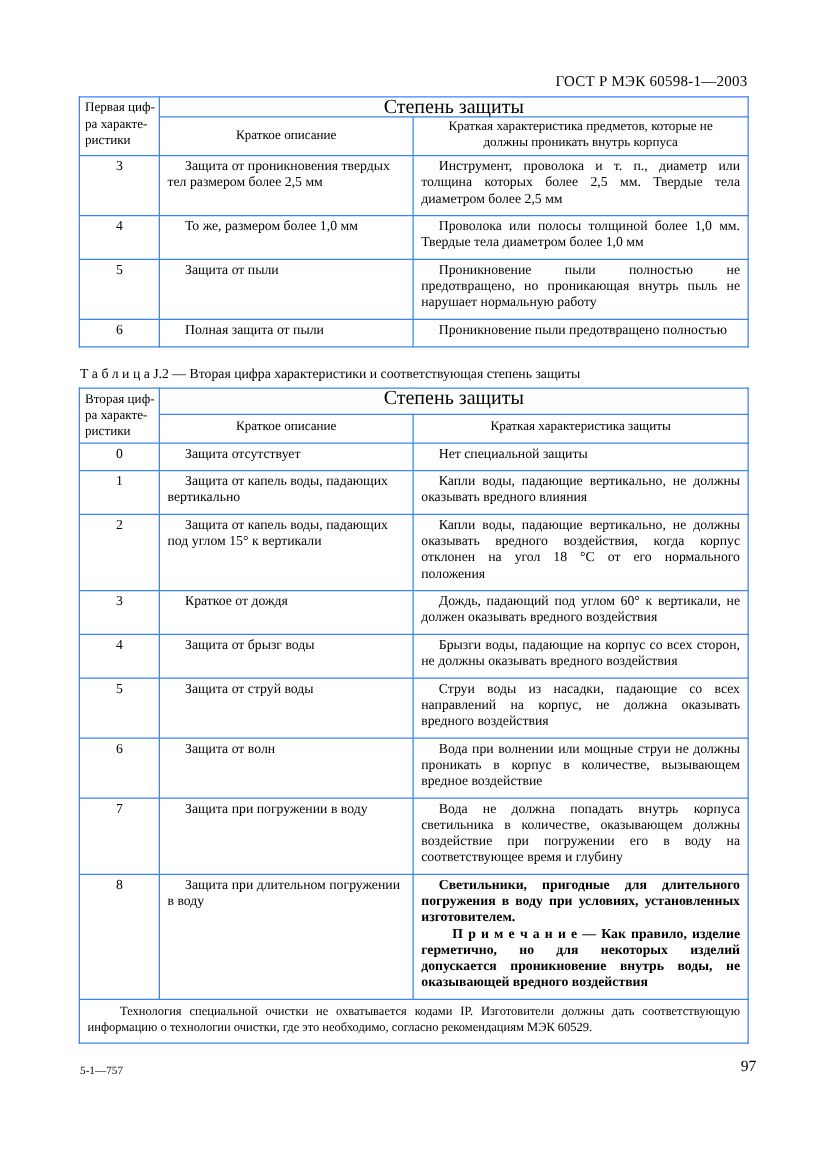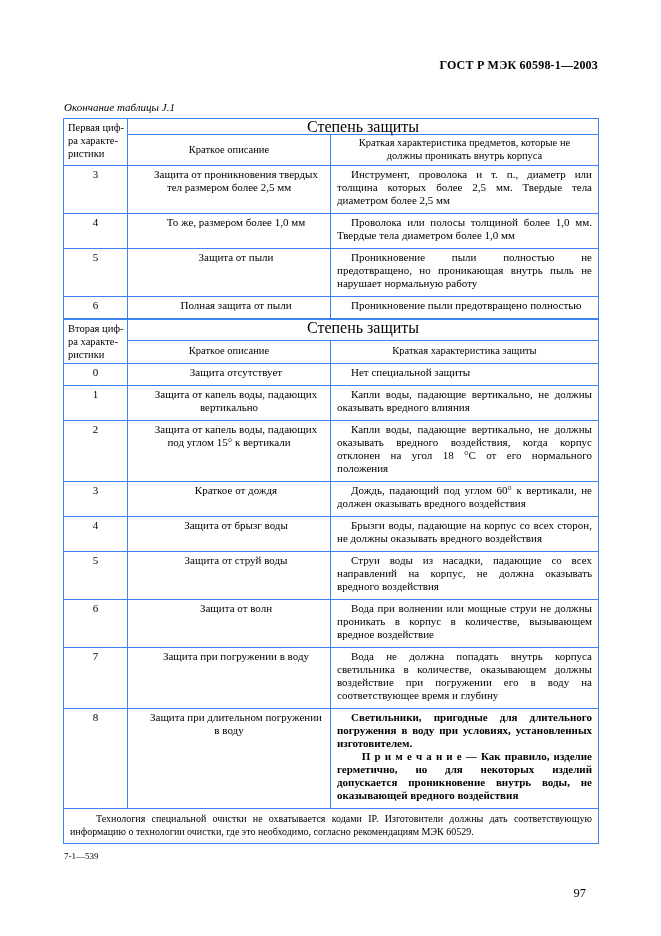--- a/index.html
+++ b/index.html
@@ -12,24 +12,24 @@
   .page {
     position: relative;
     width: 661px; height: 936px;
     box-sizing: border-box;
     padding: 58px 63px 0 63px;
     overflow: hidden;
     background: #ffffff;
   }
   .doc-header {
     text-align: right;
-    font-weight: bold;
+    font-weight: normal;
     font-size: 12px;
     letter-spacing: 0.2px;
-    margin-bottom: 28px;
+    margin-bottom: 4px;
   }
   .caption-italic {
     font-style: italic;
     font-size: 11px;
     margin: 0 0 5px 1px;
   }
   .caption-plain {
     font-size: 11px;
     margin: 15px 0 5px 1px;
   }
@@ -59,49 +59,47 @@
     padding: 1px 4px 1px 4px !important;
   }
   .hdr-sub {
     text-align: center;
     vertical-align: middle !important;
     font-size: 10.5px;
     white-space: pre-line;
     padding: 1px 6px 3px 6px !important;
   }
   .digit { text-align: center; }
-  .desc  { text-indent: 14px; text-align: center; }
+  .desc  { text-indent: 14px; }
   .char  { text-indent: 14px; text-align: justify; }
   .pre   { white-space: pre-line; font-weight: bold; }
   .footnote-cell {
     font-size: 10px;
     text-indent: 26px;
     text-align: justify;
     padding: 3px 6px 5px 6px !important;
   }
   .footer-left {
     position: absolute;
     left: 64px; top: 851px;
     font-size: 9px;
   }
   .footer-right {
     position: absolute;
-    right: 75px; top: 846px;
+    right: 56px; top: 846px;
     font-size: 12.5px;
-    margin-top: 40px;
   }
 </style>
 </head>
 <body>
 
 <div class="page">
 
   <div class="doc-header">ГОСТ Р МЭК 60598-1—2003</div>
 
-  <div class="caption-italic">Окончание таблицы J.1</div>
 
   <table class="grid">
     <colgroup>
         <col class="c1">
         <col class="c2">
         <col class="c3">
       </colgroup>
     <tbody>
       <tr>
         <td rowspan="2" class="hdr-col1">Первая циф-
@@ -130,20 +128,21 @@
         <td class="char">Проникновение пыли полностью не предотвращено, но проникающая внутрь пыль не нарушает нормальную работу</td>
       </tr>
       <tr>
         <td class="digit">6</td>
         <td class="desc">Полная защита от пыли</td>
         <td class="char">Проникновение пыли предотвращено полностью</td>
       </tr>
     </tbody>
   </table>
 
+  <div class="caption-plain">Т а б л и ц а  J.2 — Вторая цифра характеристики и соответствующая степень защиты</div>
 
   <table class="grid">
     <colgroup>
         <col class="c1">
         <col class="c2">
         <col class="c3">
       </colgroup>
     <tbody>
       <tr>
         <td rowspan="2" class="hdr-col1">Вторая циф-
@@ -200,16 +199,16 @@
         <td class="desc">Защита при длительном погружении в воду</td>
         <td class="char pre">Светильники, пригодные для длительного погружения в воду при условиях, установленных изготовителем.
 &nbsp;&nbsp;&nbsp;&nbsp;&nbsp;&nbsp;П р и м е ч а н и е — Как правило, изделие герметично, но для некоторых изделий допускается проникновение внутрь воды, не оказывающей вредного воздействия</td>
       </tr>
       <tr>
         <td colspan="3" class="footnote-cell">Технология специальной очистки не охватывается кодами IP. Изготовители должны дать соответствующую информацию о технологии очистки, где это необходимо, согласно рекомендациям МЭК 60529.</td>
       </tr>
     </tbody>
   </table>
 
-  <div class="footer-left">7-1—539</div>
+  <div class="footer-left">5-1—757</div>
   <div class="footer-right">97</div>
 
 </div>
 
 </body></html>

